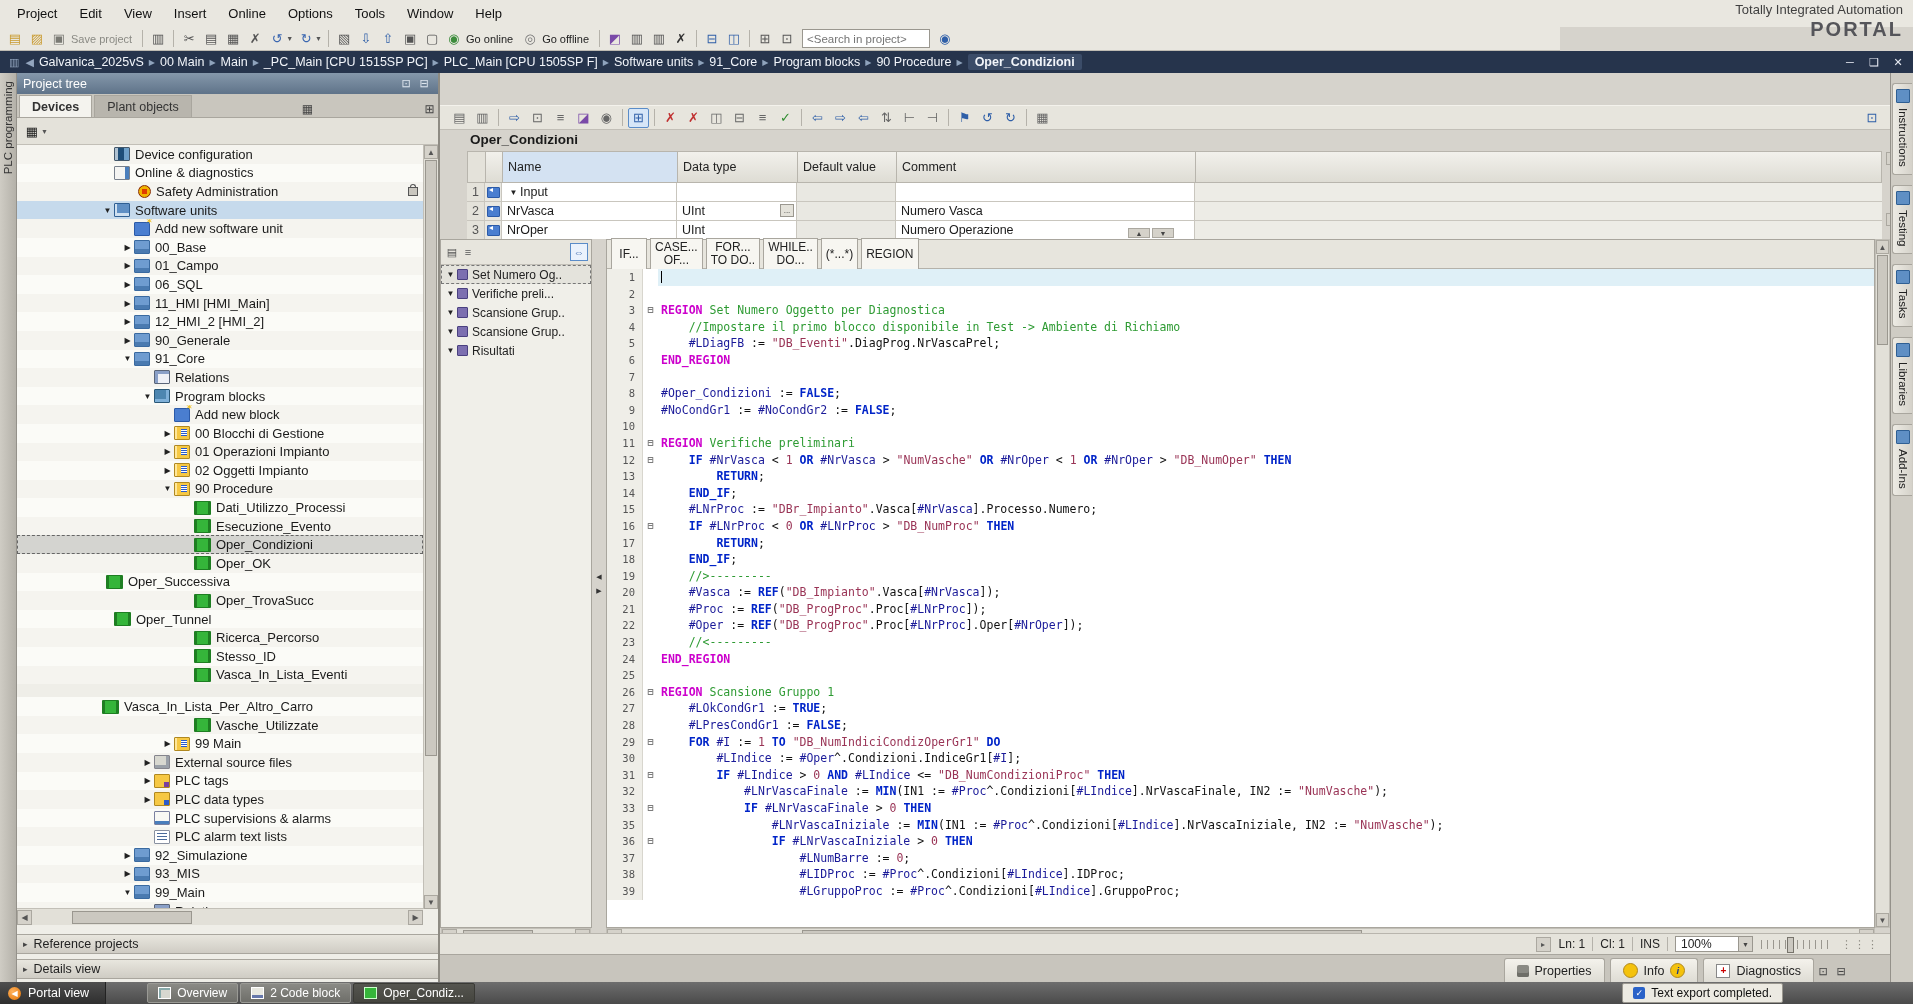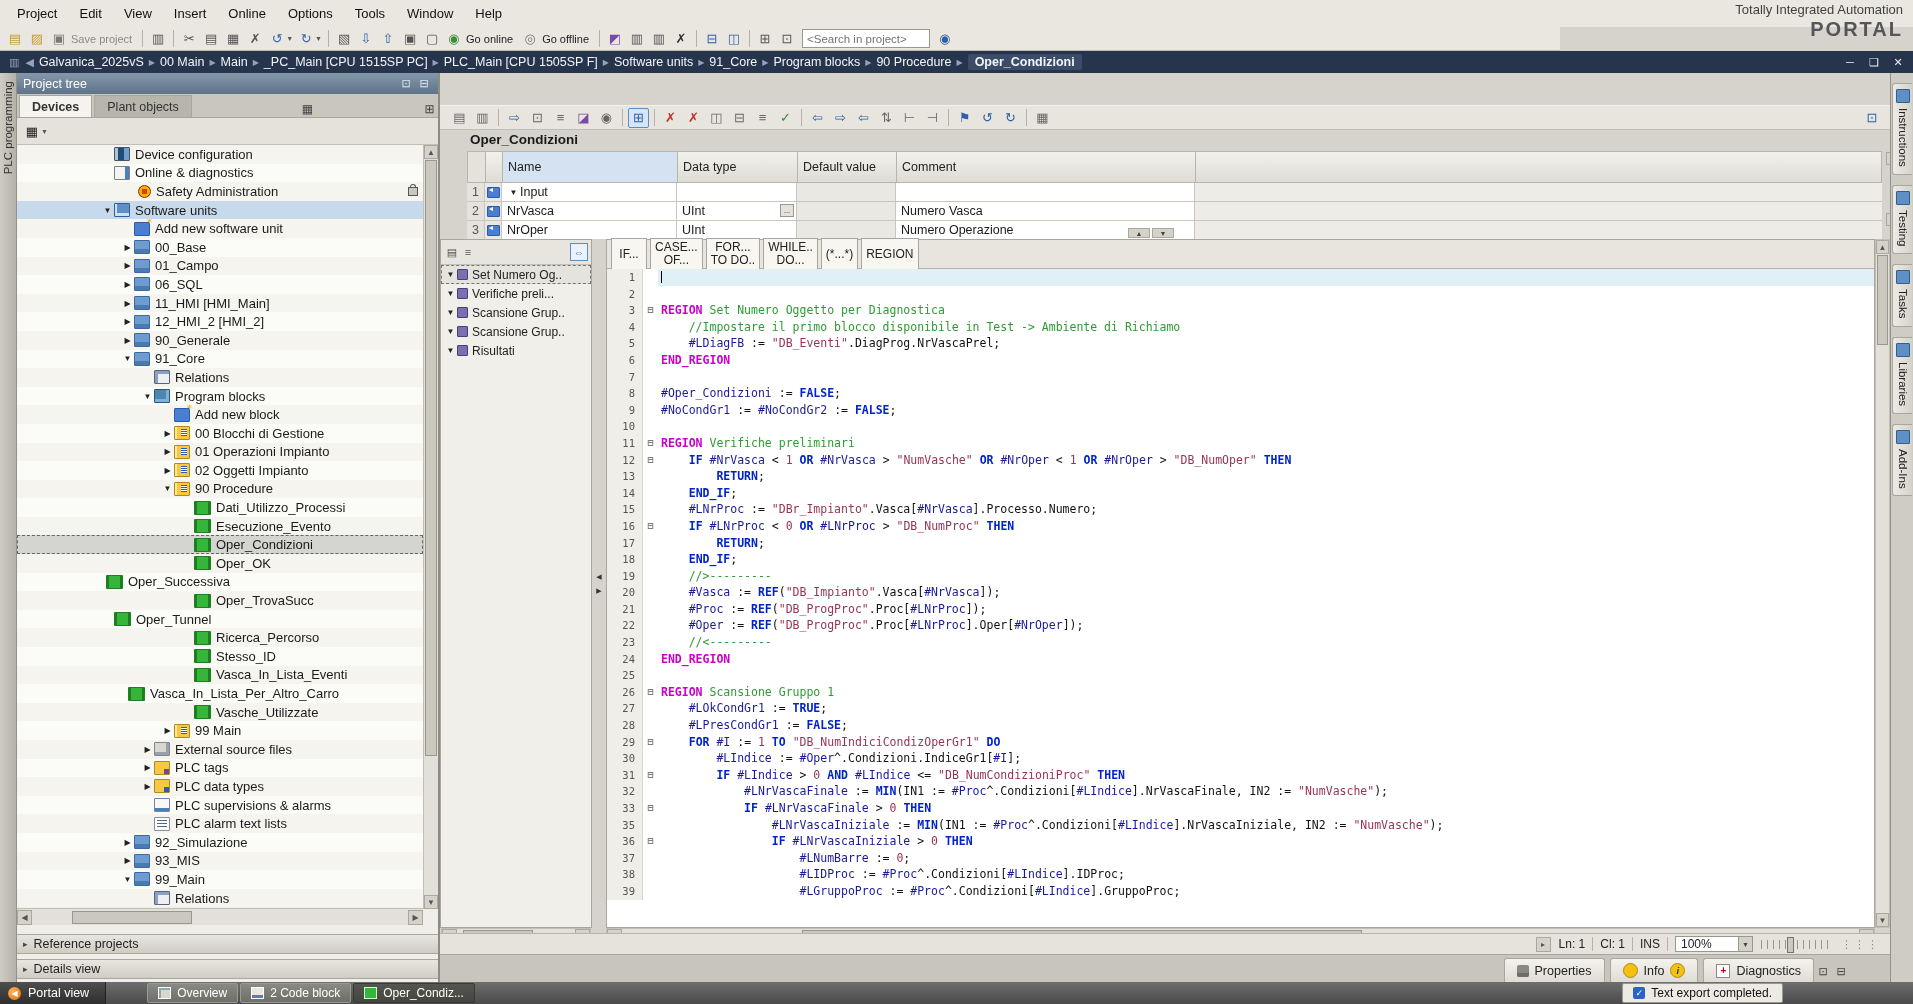--- a/index.html
+++ b/index.html
@@ -417,21 +417,21 @@
         <div class="trow" style="padding-left: 164px;">
           <span class="arr"></span>
           <span class="ti ti-fb"></span>
           <span>Stesso_ID</span>
         </div>
         <div class="trow" style="padding-left: 164px;">
           <span class="arr"></span>
           <span class="ti ti-fb"></span>
           <span>Vasca_In_Lista_Eventi</span>
         </div>
-        <div class="trow" style="padding-left: 98px;">
+        <div class="trow" style="padding-left: 72px; margin-top: 13px;">
           <span class="arr"></span>
           <span class="ti ti-fb"></span>
           <span>Vasca_In_Lista_Per_Altro_Carro</span>
         </div>
         <div class="trow" style="padding-left: 164px;">
           <span class="arr"></span>
           <span class="ti ti-fb"></span>
           <span>Vasche_Utilizzate</span>
         </div>
         <div class="trow" style="padding-left: 144px;">

